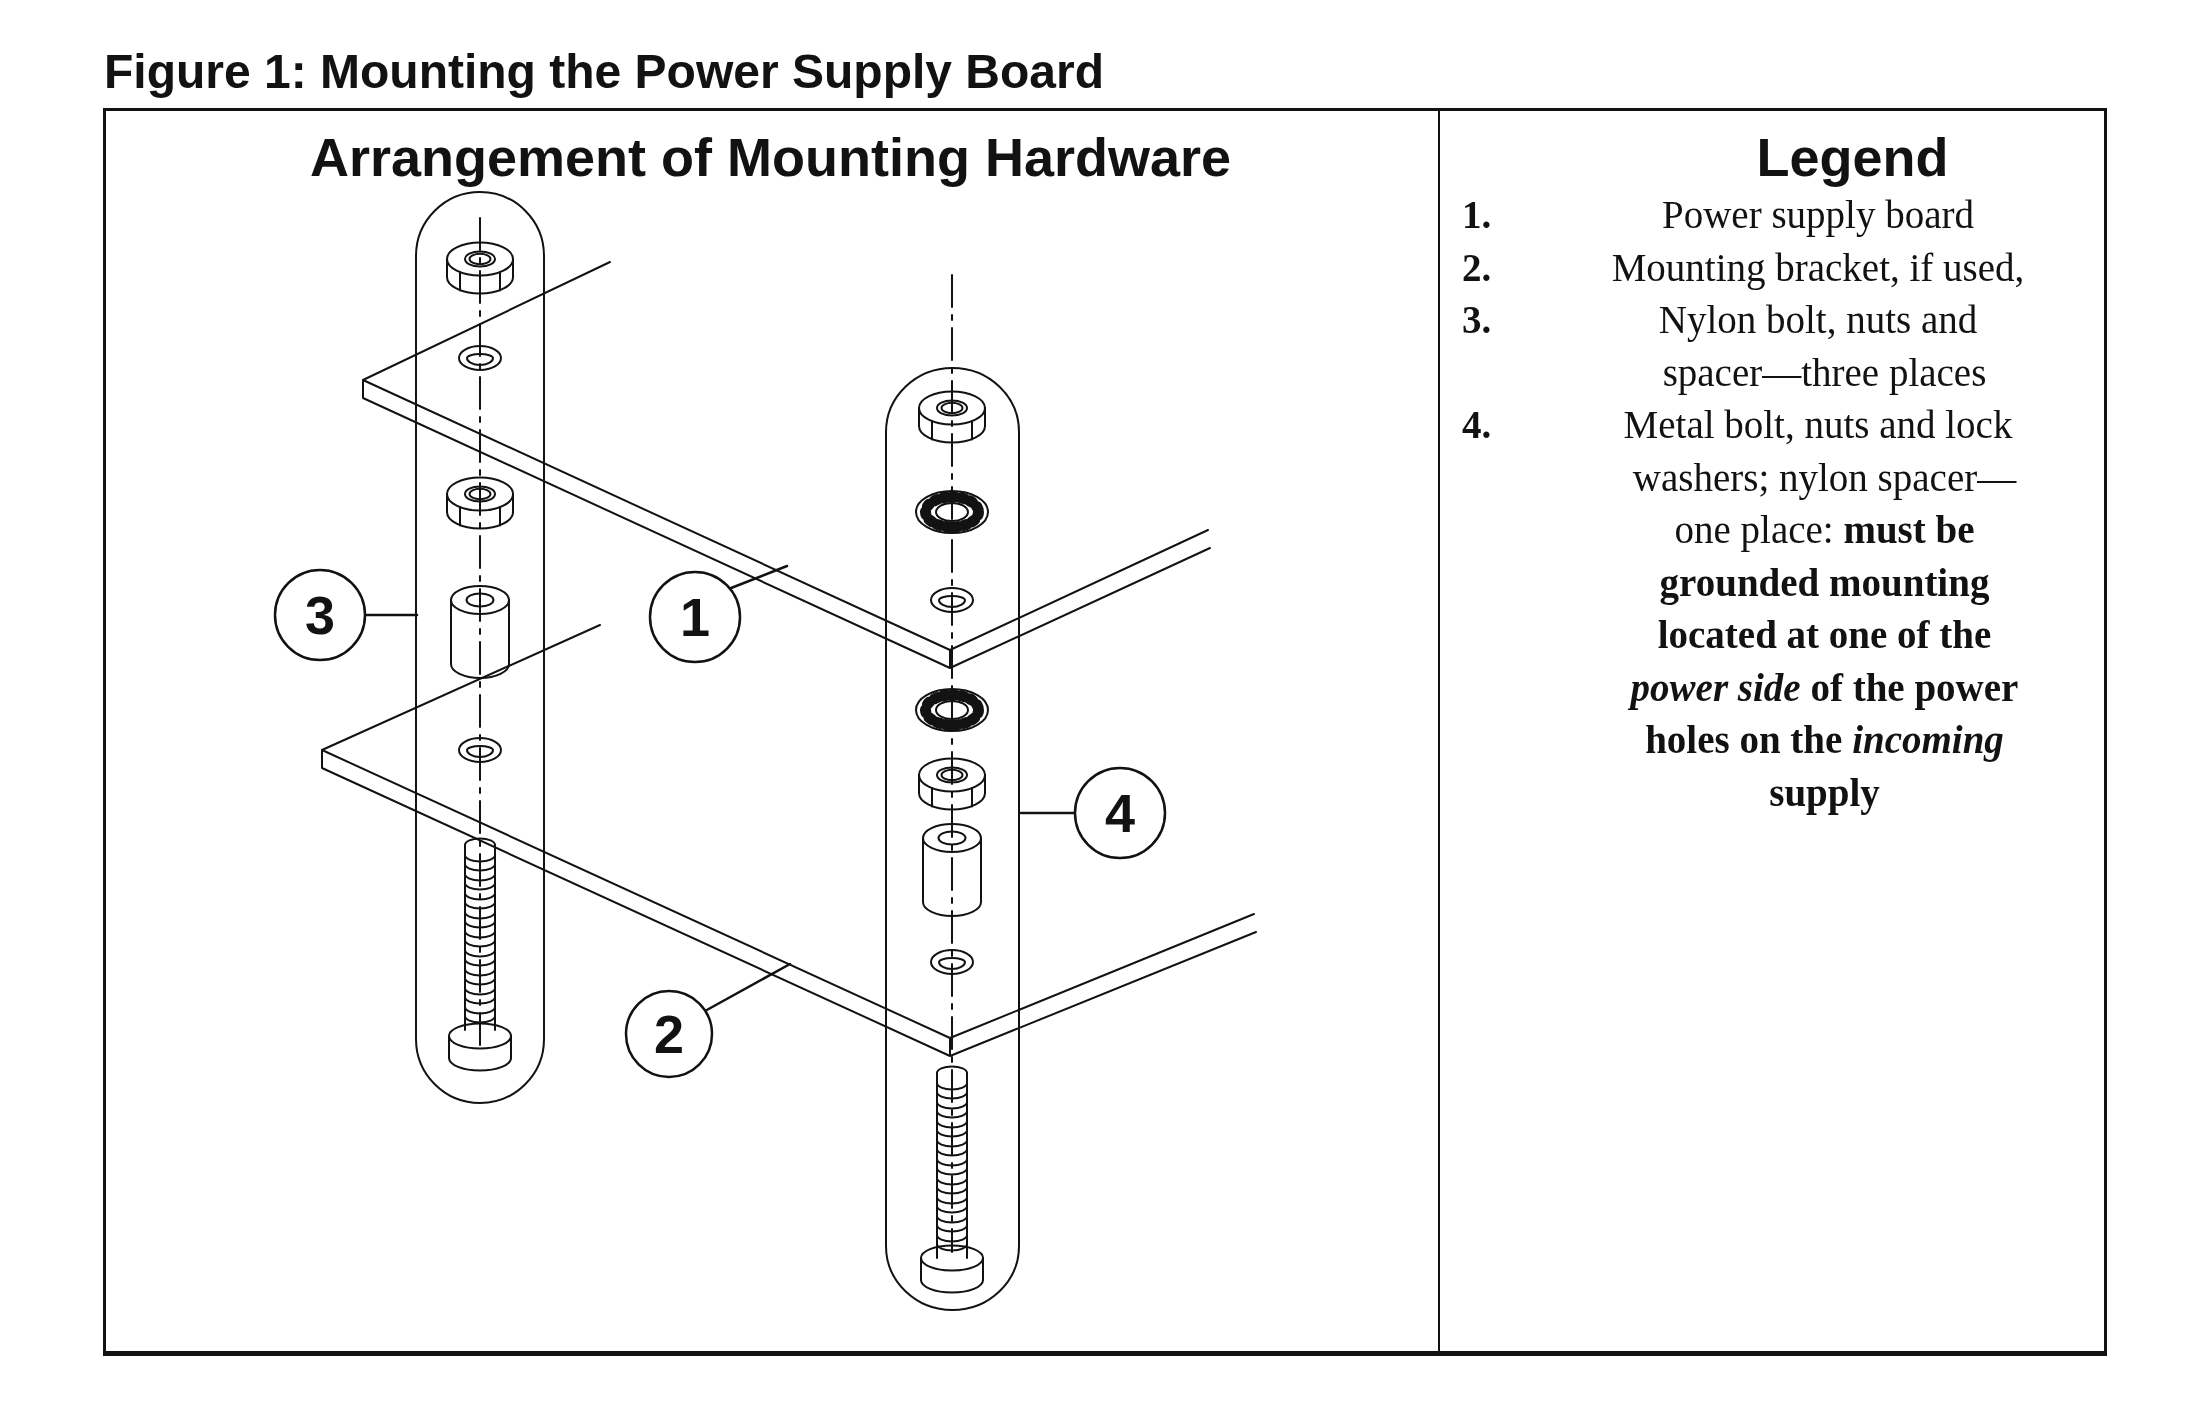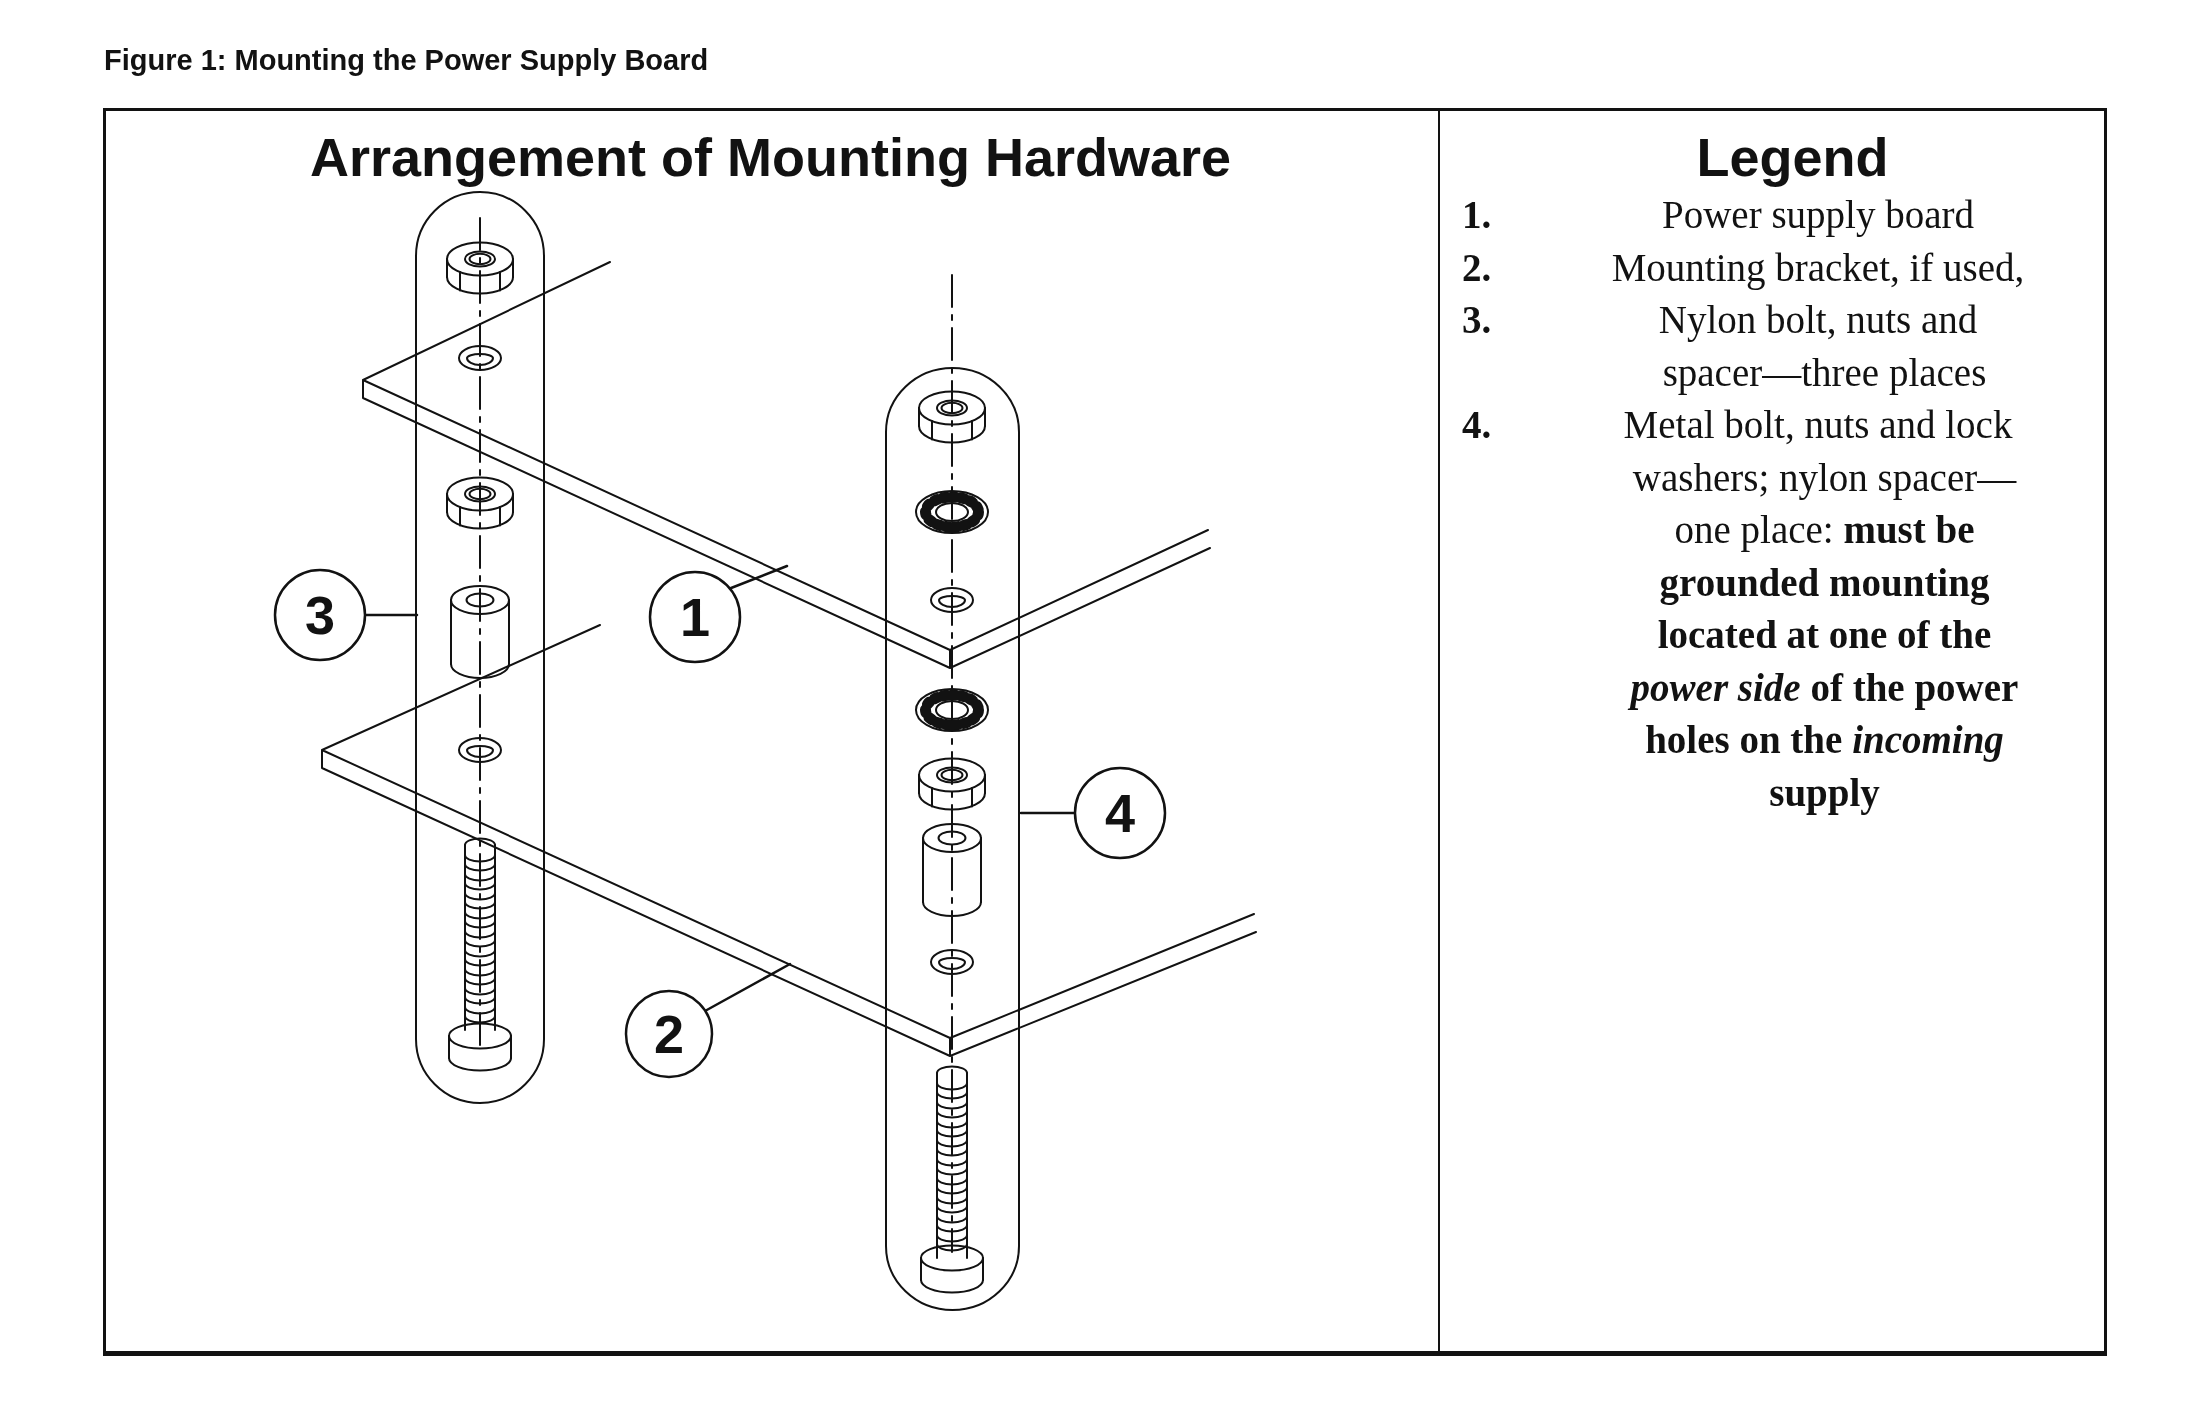--- a/index.html
+++ b/index.html
@@ -1,25 +1,25 @@
 <!DOCTYPE html>
 <html style="--ink: #121212;"><head>
 <meta charset="utf-8">
 <style>
   html,body{margin:0;padding:0;background:#ffffff;}
   .page{position:relative;width:2211px;height:1422px;background:#fff;overflow:hidden;
         font-family:"Liberation Sans",sans-serif;color:var(--ink,#121212);}
-  .fig-title{position:absolute;left:104px;top:44px;font-size:29px;font-weight:700;
+  .fig-title{position:absolute;left:104px;top:44px;font-size:48px;font-weight:700;
              letter-spacing:0;white-space:nowrap;}
   .frame{position:absolute;left:103px;top:108px;width:1998px;height:1240px;
          border-style:solid;border-color:var(--ink,#121212);border-width:3px 3px 5px 3px;}
   .divider{position:absolute;left:1438px;top:108px;width:2px;height:1245px;background:var(--ink,#121212);}
   .panel-heading{position:absolute;top:126px;font-size:54px;font-weight:700;text-align:center;white-space:nowrap;}
   .panel-heading.left{left:103px;width:1335px;}
-  .panel-heading.right{left:1416px;width:665px;padding-left:44px;}
+  .panel-heading.right{left:1476px;width:665px;padding-left:44px;}
   .diagram-svg{position:absolute;left:0;top:0;width:2211px;height:1422px;}
   .legend-list{position:absolute;left:1452px;top:189px;width:648px;
                font-family:"Liberation Serif",serif;font-size:39px;line-height:52.5px;}
   .legend-item{position:relative;}
   .legend-num{position:absolute;left:10px;top:0;font-weight:700;}
   .legend-lines{margin-left:84px;text-align:center;}
   .legend-line{white-space:nowrap;}
   .legend-line.cont{margin-left:13px;}
   .legend-line .b{font-weight:700;}
   .legend-line .i{font-style:italic;}

